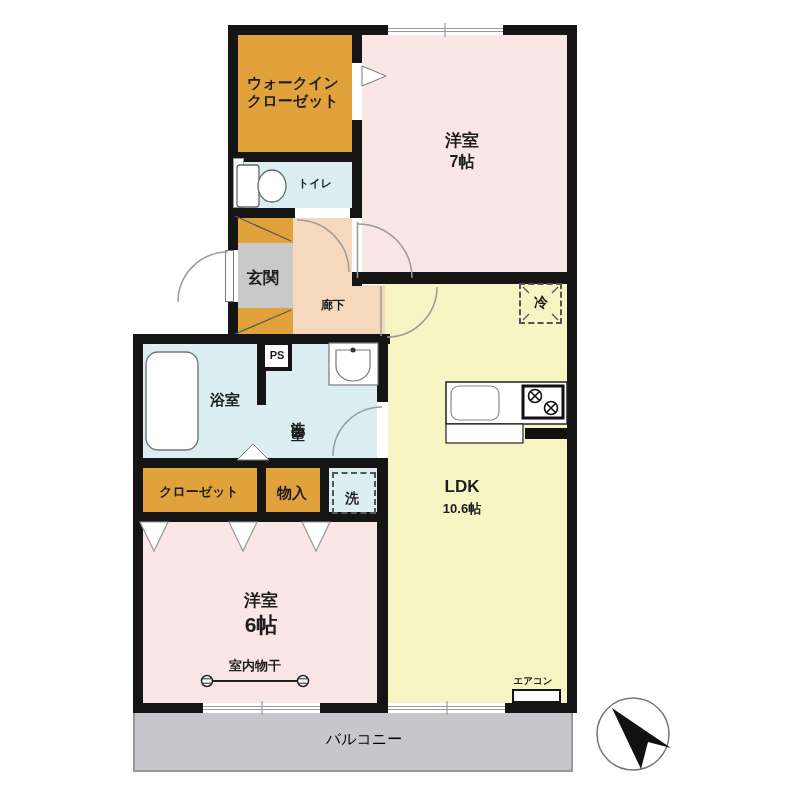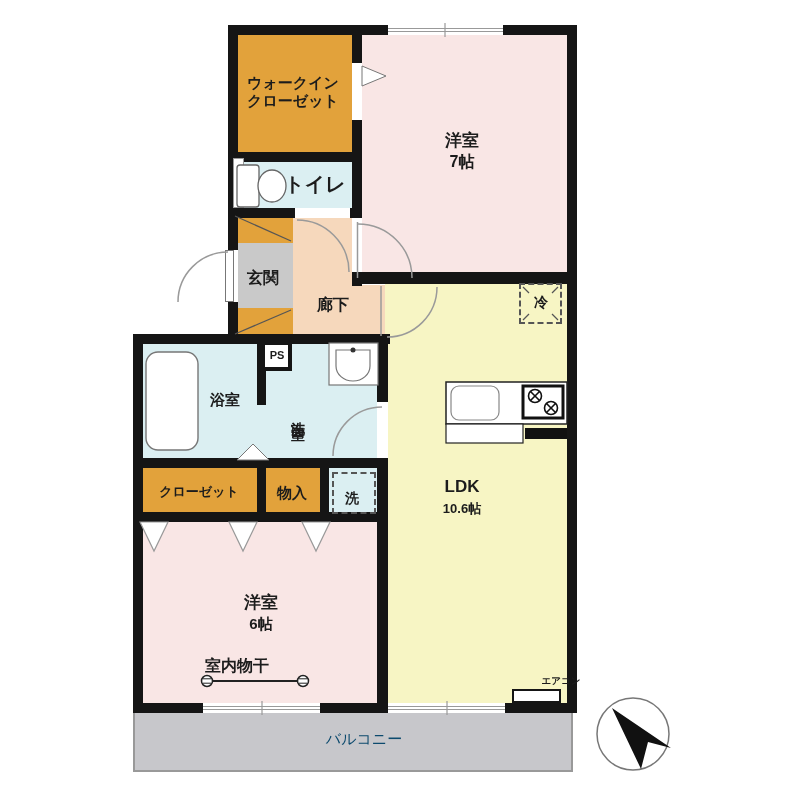--- a/index.html
+++ b/index.html
@@ -163,35 +163,35 @@
   </svg>
 
   <div class="lbl" style="left:293px;top:92px;font-size:15px;">
     <span>ウォークイン</span><br>
     <span>クローゼット</span>
   </div>
   <div class="lbl" style="left:462px;top:152px;font-size:17px;">
     <span>洋室</span><br>
     <span style="font-size:16px;">7帖</span>
   </div>
-  <div class="lbl" style="left:315px;top:184px;font-size:20px;">トイレ</div>
+  <div class="lbl" style="left:315px;top:184px;font-size:11px;">トイレ</div>
   <div class="lbl" style="left:263px;top:278px;font-size:16px;">玄関</div>
-  <div class="lbl" style="left:333px;top:305px;font-size:16px;">廊下</div>
+  <div class="lbl" style="left:333px;top:305px;font-size:12px;">廊下</div>
   <div class="lbl" style="left:277px;top:356px;font-size:11px;">PS</div>
   <div class="lbl" style="left:541px;top:303px;font-size:14px;">冷</div>
   <div class="lbl" style="left:225px;top:400px;font-size:15px;">浴室</div>
   <div class="lbl vert" style="left:298px;top:414px;font-size:14px;">洗面室</div>
   <div class="lbl" style="left:199px;top:492px;font-size:13px;">クローゼット</div>
   <div class="lbl" style="left:292px;top:493px;font-size:15px;font-family:Liberation Serif, serif;">物入</div>
   <div class="lbl" style="left:352px;top:499px;font-size:14px;">洗</div>
   <div class="lbl" style="left:462px;top:498px;font-size:17px;">
     <span>LDK</span><br>
     <span style="font-size:13px;">10.6帖</span>
   </div>
   <div class="lbl" style="left:261px;top:614px;font-size:17px;">
     <span>洋室</span><br>
-    <span style="font-size:15px;">6帖</span>
+    <span style="font-size:21px;">6帖</span>
   </div>
-  <div class="lbl" style="left:237px;top:666px;font-size:16px;">室内物干</div>
-  <div class="lbl" style="left:533px;top:681px;font-size:9.5px;margin-left:28px;">エアコン</div>
-  <div class="lbl" style="left:364px;top:739px;font-size:15px;font-weight:400;color:#0c4a6e;">バルコニー</div>
+  <div class="lbl" style="left:255px;top:666px;font-size:13px;">室内物干</div>
+  <div class="lbl" style="left:533px;top:681px;font-size:9.5px;">エアコン</div>
+  <div class="lbl" style="left:364px;top:739px;font-size:15px;font-weight:400;color:#000000;">バルコニー</div>
 
 </div>
 
 </body></html>

